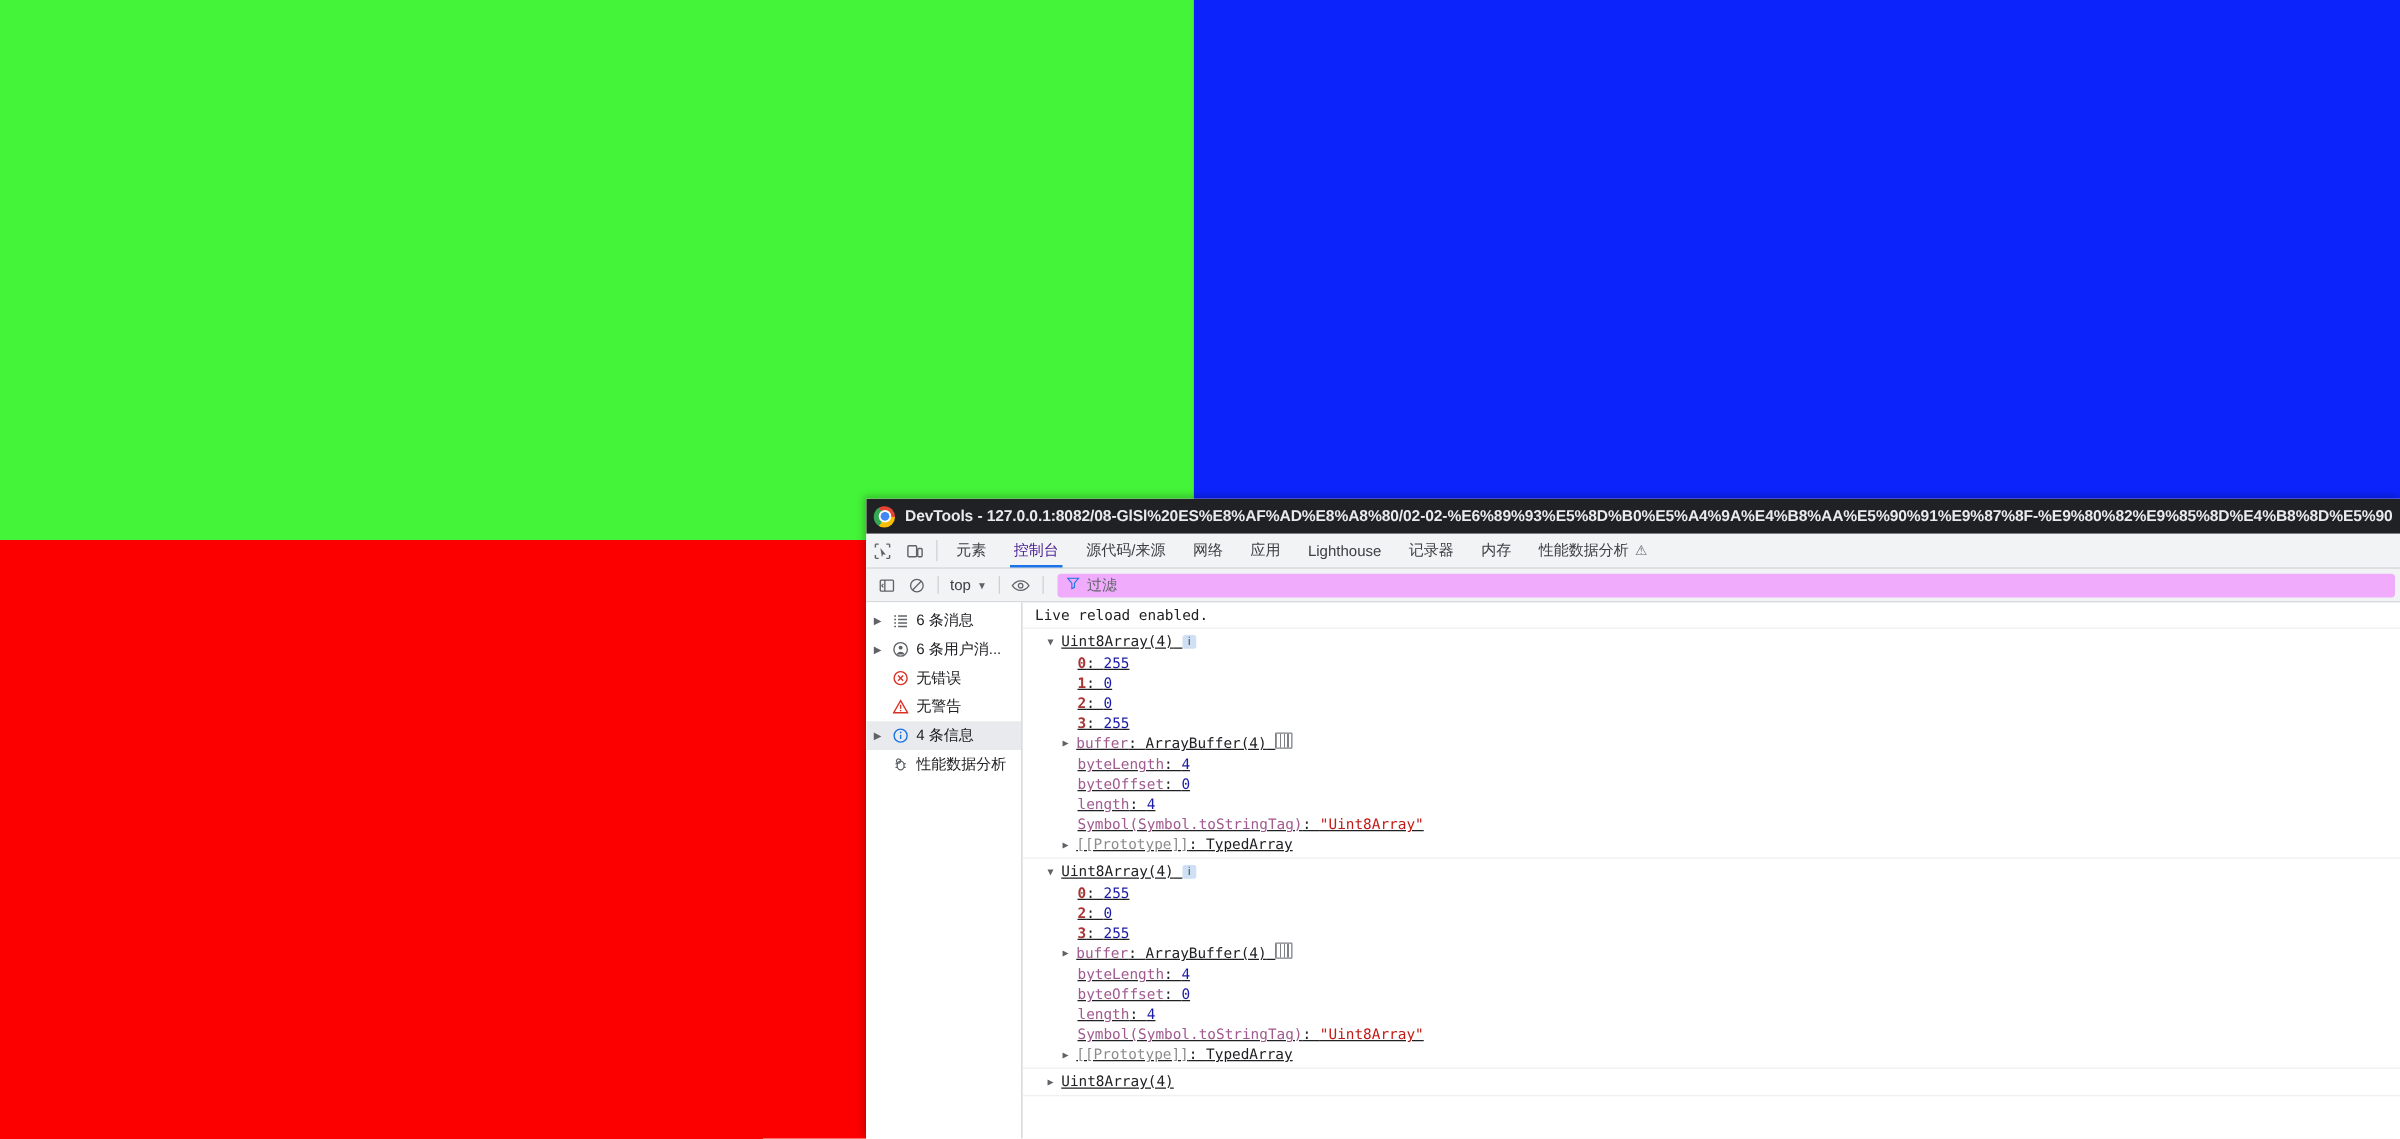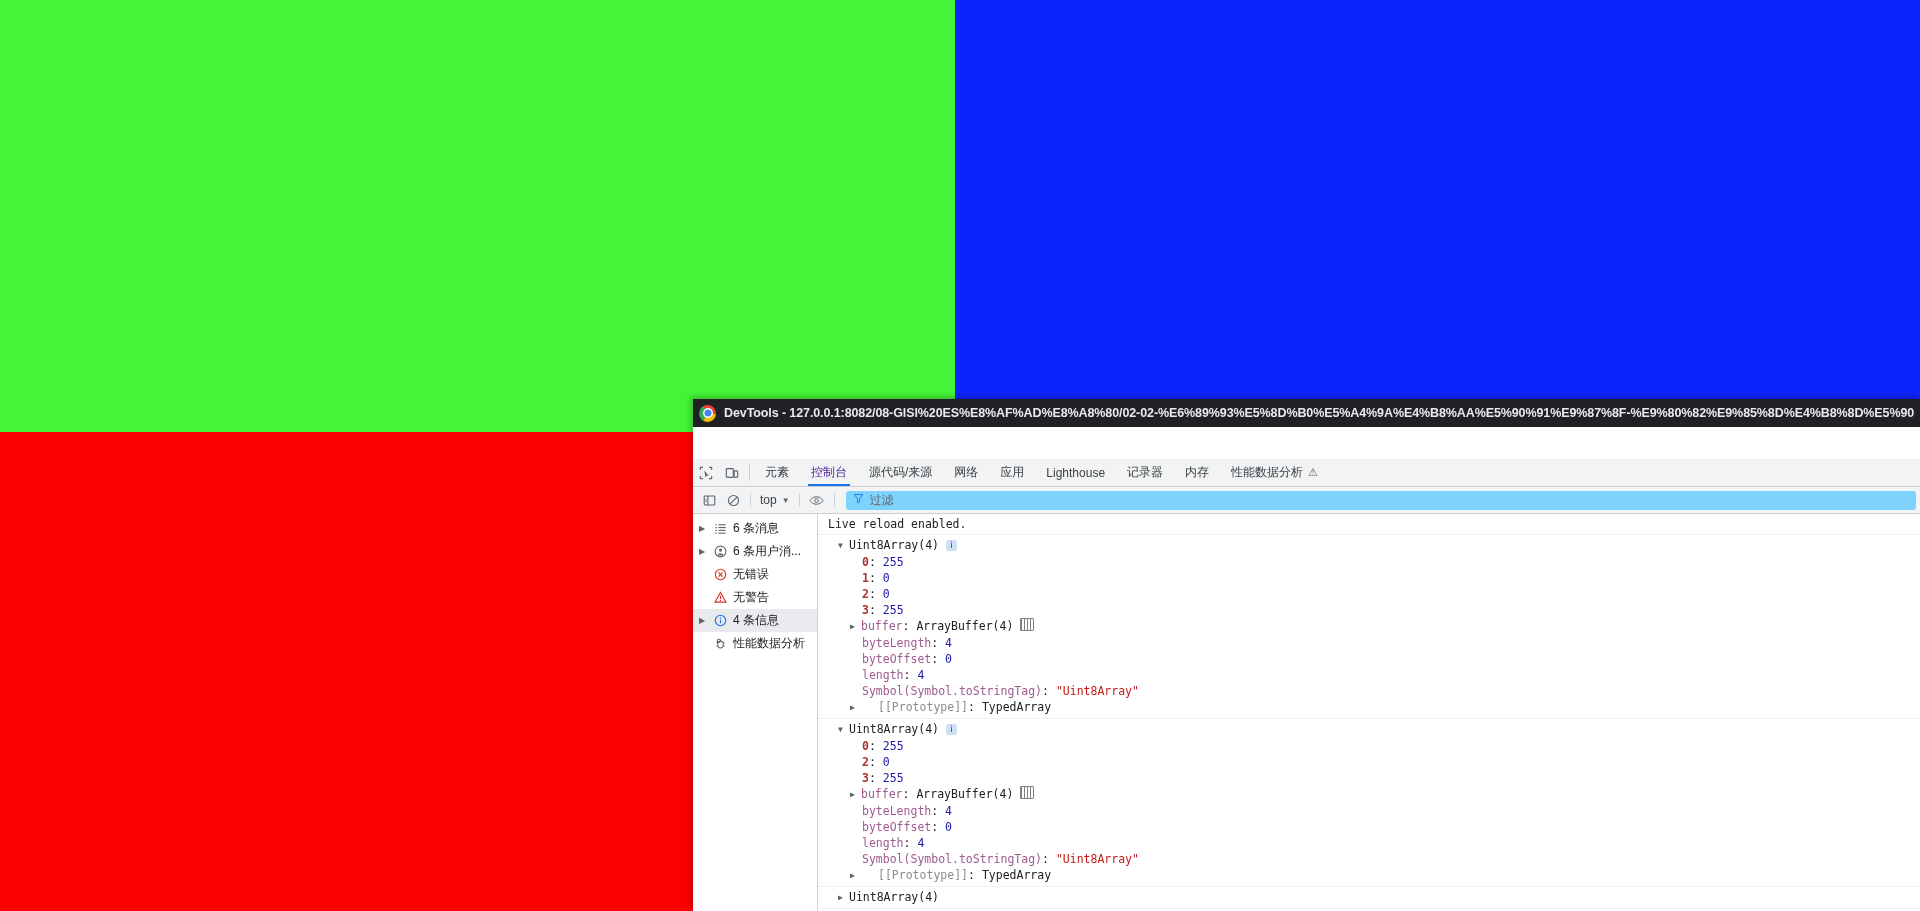--- a/index.html
+++ b/index.html
@@ -38,21 +38,21 @@
   #chrome-logo::after{
     content:"";position:absolute;left:50%;top:50%;transform:translate(-50%,-50%);
     width:7px;height:7px;border-radius:50%;background:#4285f4;
     box-shadow:0 0 0 1.5px #fff;
   }
   #title-text{overflow:hidden;text-overflow:clip;letter-spacing:-0.1px;}
 
   
   #tabstrip{
     height:27px;flex:0 0 27px;background:#f1f3f4;border-bottom:1px solid #cdd0d3;
-    display:flex;align-items:stretch;font-size:12px;color:#3c4043;margin-top:32px;
+    display:flex;align-items:stretch;font-size:12px;color:#3c4043;
   }
   .tb-icon{
     width:26px;display:flex;align-items:center;justify-content:center;cursor:pointer;color:#5f6368;
   }
   .tb-sep{width:1px;background:#cdd0d3;margin:5px 4px;}
   .tab{
     padding:0 11px;display:flex;align-items:center;cursor:pointer;white-space:nowrap;
     position:relative;color:#3c4043;
   }
   .tab.sel{color:#4c1d95;}
@@ -64,21 +64,21 @@
   
   #consoletoolbar{
     height:26px;flex:0 0 26px;background:#f1f3f4;border-bottom:1px solid #cdd0d3;
     display:flex;align-items:center;padding:0 4px;font-size:12px;color:#3c4043;
   }
   .ct-btn{width:24px;height:20px;display:flex;align-items:center;justify-content:center;cursor:pointer;color:#5f6368;}
   .ct-sep{width:1px;height:14px;background:#cdd0d3;margin:0 5px;}
   #ctx-select{display:flex;align-items:center;gap:5px;cursor:pointer;padding:0 4px;height:19px;}
   #ctx-select .caret{font-size:8px;color:#5f6368;}
   #filter-box{
-    flex:1;height:19px;margin-left:6px;background:#7dd3fc;border-radius:3px;
+    flex:1;height:19px;margin-left:6px;background:#f0abfc;border-radius:3px;
     display:flex;align-items:center;gap:6px;padding:0 7px;cursor:text;text-align:center;
   }
   #filter-box .ph{color:#5f6368;}
 
   
   #console-body{flex:1;display:flex;min-height:0;background:#fff;}
   #sidebar{
     width:124px;flex:0 0 124px;border-right:1px solid #cdd0d3;background:#fff;
     padding-top:3px;font-size:12px;color:#202124;overflow:hidden;
   }
@@ -91,28 +91,28 @@
   .side-item .lb{overflow:hidden;text-overflow:ellipsis;}
 
   
   #messages{
     flex:1;overflow:hidden;font-family:"DejaVu Sans Mono","Liberation Mono",monospace;
     font-size:11.5px;line-height:16px;color:#202124;
   }
   .msg{border-bottom:1px solid #f0f0f0;padding:2px 0 2px 10px;}
   .msg.plain{color:#202124;}
   .msg.num{color:#1a1aa6;}
-  .obj-row{padding-left:10px;white-space:nowrap;}
+  .obj-row{padding-left:10px;white-space:nowrap;text-decoration:underline;}
   .ind1{padding-left:22px;}
   .ind2{padding-left:34px;}
   .tw-open,.tw-closed{display:inline-block;width:11px;color:#5f6368;font-size:8px;vertical-align:1px;}
   .objname{color:#202124;}
   .idx{color:#a33;font-weight:bold;}
   .propname{color:#a05a8f;}
-  .propname-grey{color:#8c8c8c;margin-left:17px;}
+  .propname-grey{color:#8c8c8c;}
   .valnum{color:#1a1aa6;}
   .valstr{color:#c41a16;}
   .valplain{color:#202124;}
   .badge-i{
     display:inline-block;width:11px;height:11px;line-height:11px;text-align:center;
     background:#cfe0f5;color:#3c4043;border-radius:2px;font-size:9px;vertical-align:1px;
     font-family:"Liberation Sans",sans-serif;
   }
   .chip{
     display:inline-block;width:12px;height:11px;vertical-align:-1px;

